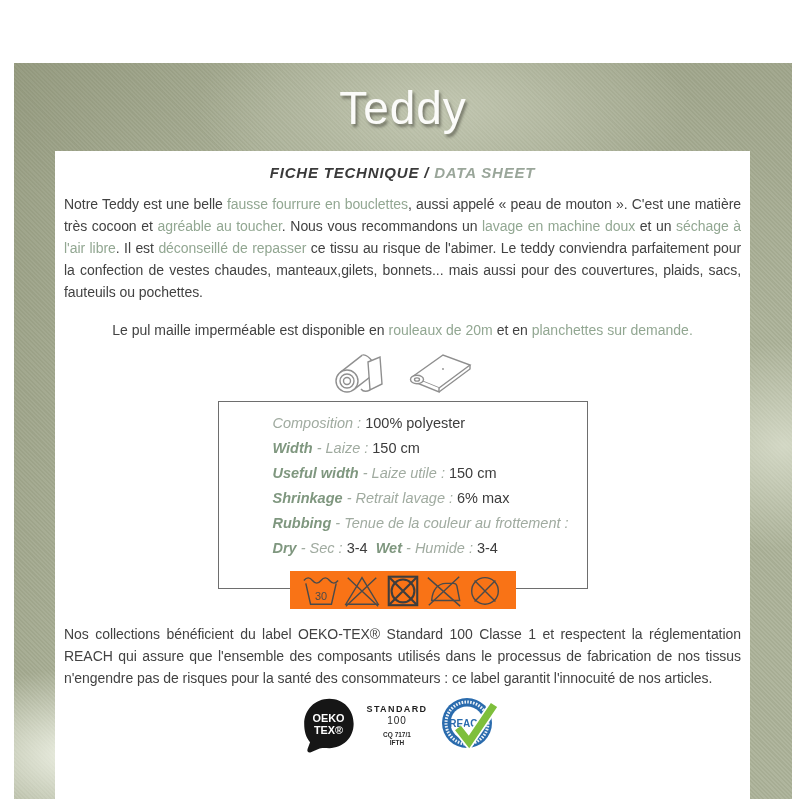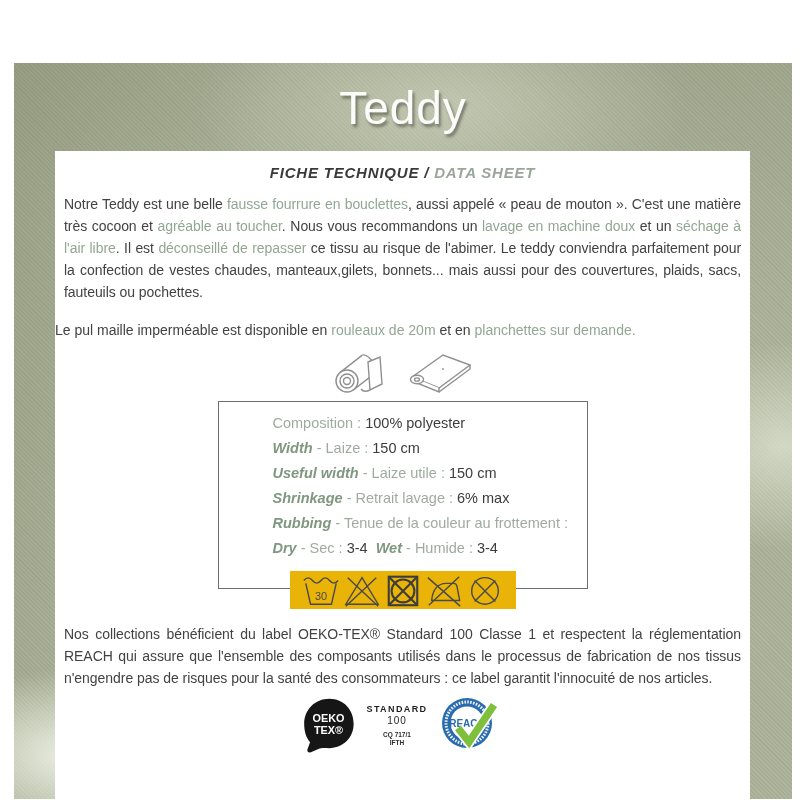--- a/index.html
+++ b/index.html
@@ -19,32 +19,32 @@
          letter-spacing:1px;text-shadow:2px 3px 3px rgba(70,70,60,0.6);}
   
   .card{position:absolute;left:41px;top:88px;width:695px;bottom:0;background:#ffffff;
         padding:13px 0 0 0;box-sizing:border-box;}
   .subtitle{text-align:center;font-style:italic;font-size:15px;letter-spacing:0.8px;height:19px;}
   .seg-subdark{color:#3a3a3a;font-weight:700;}
   .seg-subgreen{color:#9aa69a;font-weight:600;}
   .intro{margin:10px 9px 0 9px;font-size:14px;line-height:22px;text-align:justify;letter-spacing:-0.05px;}
   .seg-dark{color:#424242;}
   .seg-green{color:#92a792;}
-  .availability{margin-top:16px;text-align:left;font-size:14px;line-height:22px;}
+  .availability{margin-top:16px;text-align:center;font-size:14px;line-height:22px;}
   .rolls-note{text-align:center;font-size:14.5px;line-height:20px;color:#9aa69a;letter-spacing:0.6px;}
   .icons-row{margin-top:4px;height:52px;display:flex;justify-content:center;align-items:center;gap:14px;}
   
   .specs-box{position:relative;margin:4px auto 0 auto;width:370px;height:188px;border:1px solid #6e6e6e;
              box-sizing:border-box;padding:9px 0 0 54px;font-size:14.5px;}
   .spec-row{line-height:25px;white-space:nowrap;}
-  .seg-glabel{color:#a0aba0;}
+  .seg-glabel{color:#a0aba0;font-style:italic;}
   .seg-gbold{color:#7f977f;font-weight:700;font-style:italic;}
   .seg-value{color:#3c3c3c;}
   .care-row{position:absolute;left:50%;bottom:-21px;transform:translateX(-50%);
-            background:#eab308;padding:0 12px;display:flex;gap:3px;align-items:center;}
+            background:#f97316;padding:0 12px;display:flex;gap:3px;align-items:center;}
   .cert{margin:34px 9px 0 9px;font-size:14px;line-height:22px;text-align:justify;letter-spacing:-0.05px;}
   
   .logos{margin-top:4px;display:flex;justify-content:center;align-items:center;gap:9px;height:64px;}
   .standard-block{text-align:center;color:#1f1f1f;width:64px;}
   .std-big{font-size:9px;font-weight:700;letter-spacing:1.4px;line-height:11px;}
   .std-num{font-size:10px;font-weight:400;letter-spacing:1px;line-height:11px;}
   .std-small{font-size:6.5px;font-weight:700;line-height:8px;color:#2b2b2b;}
   .std-small.first{margin-top:5px;}
 </style>
 </head>

